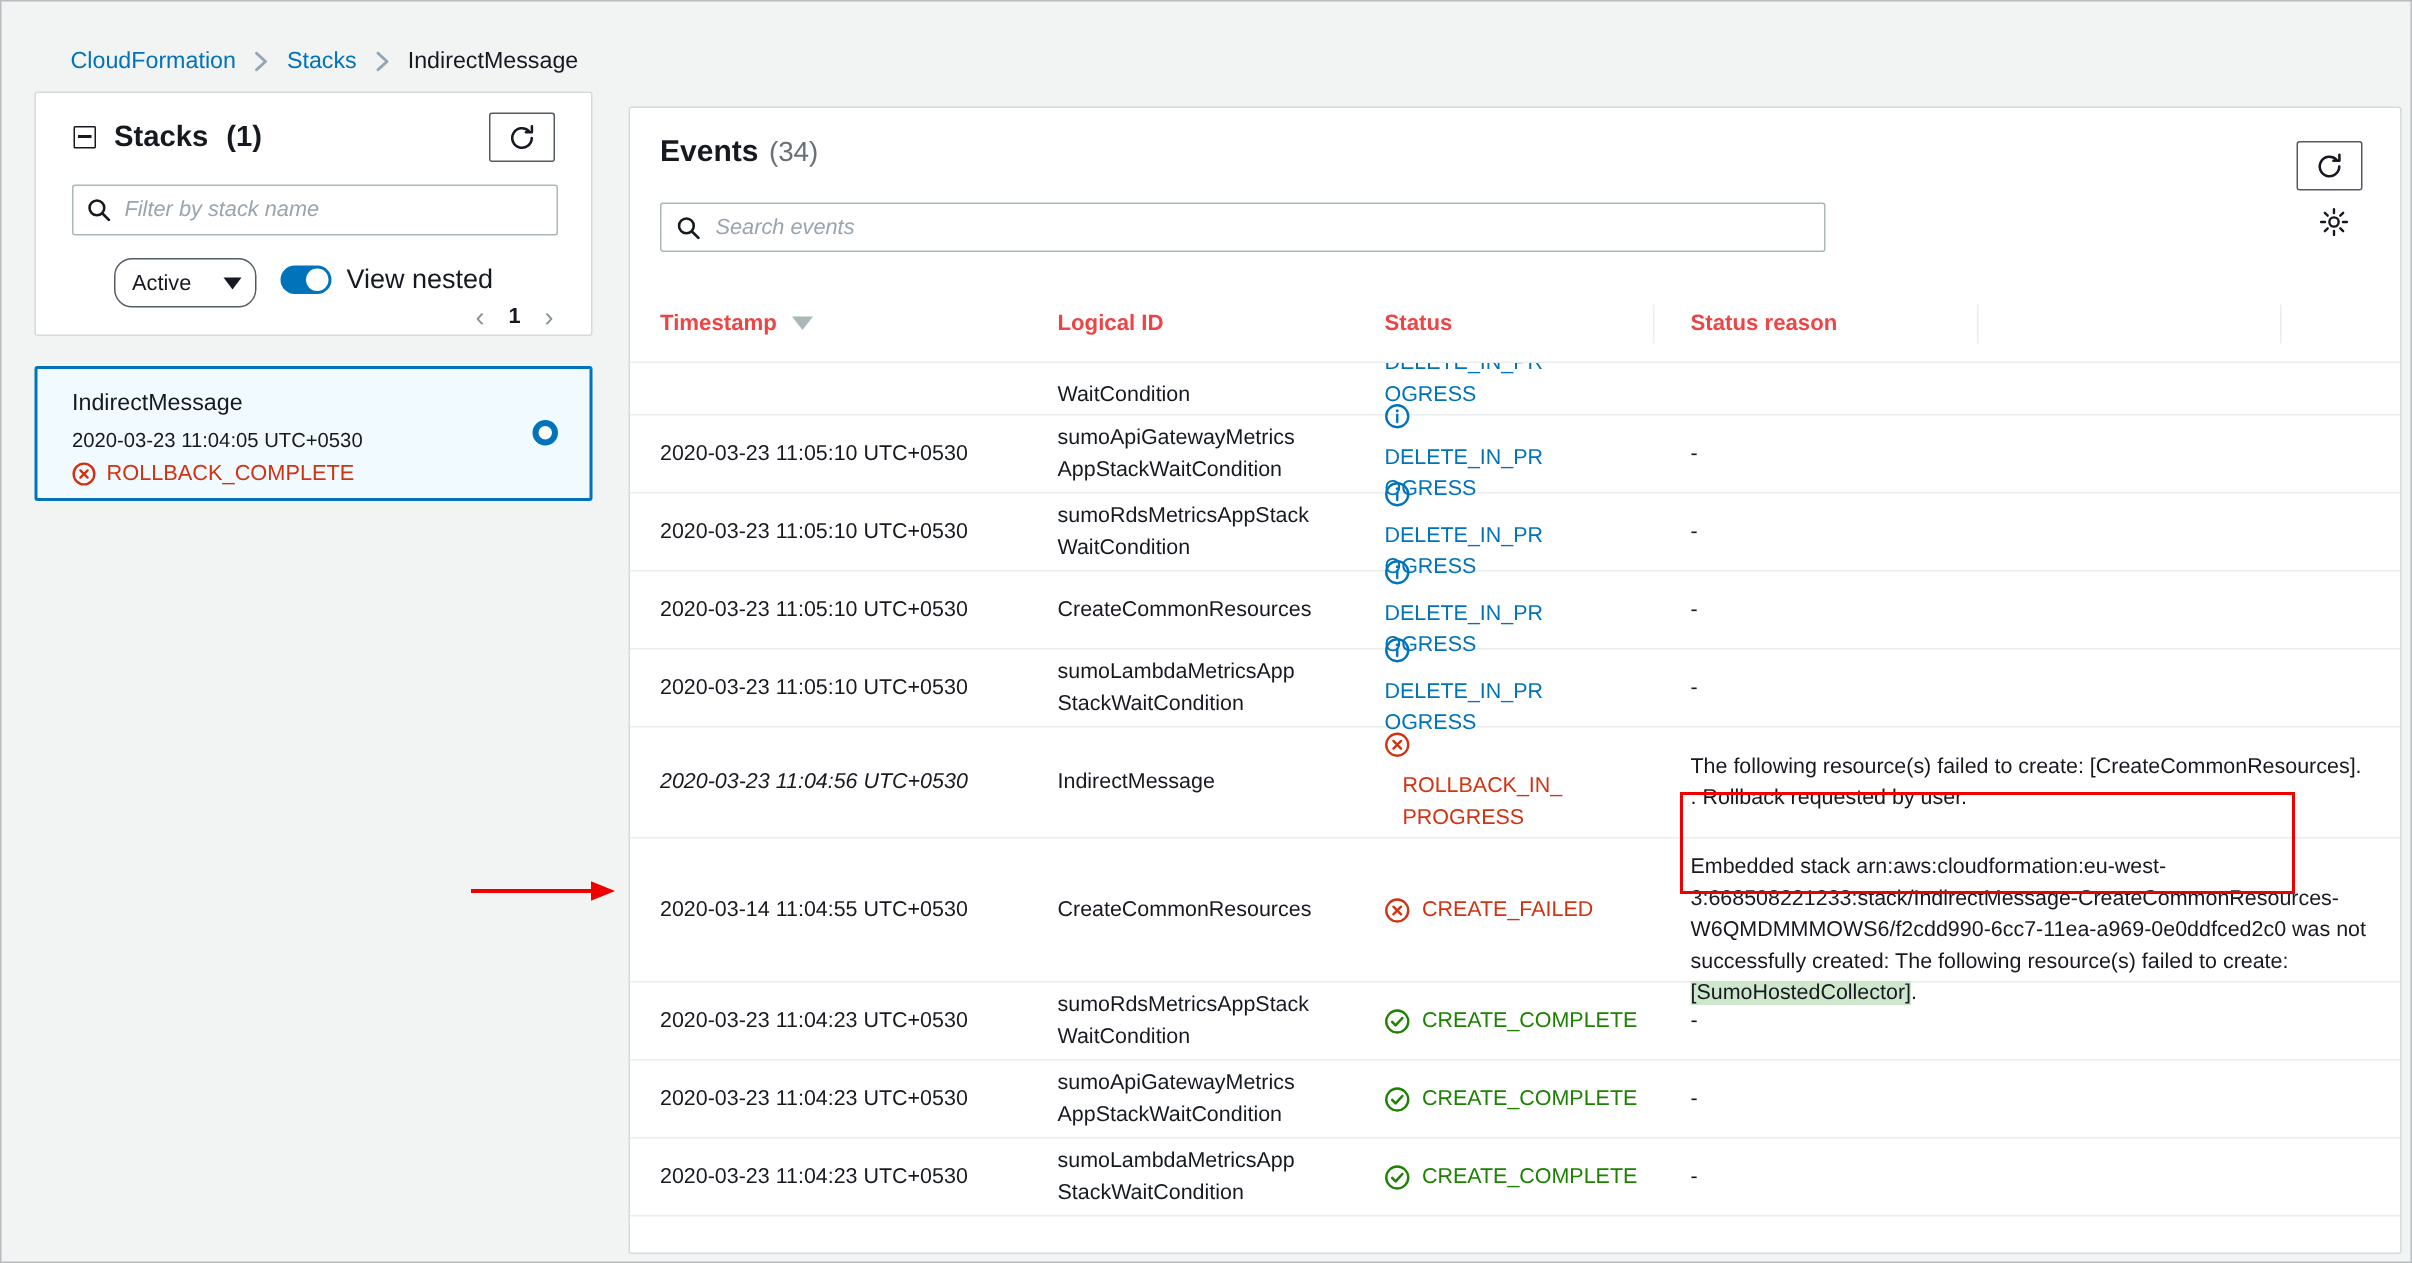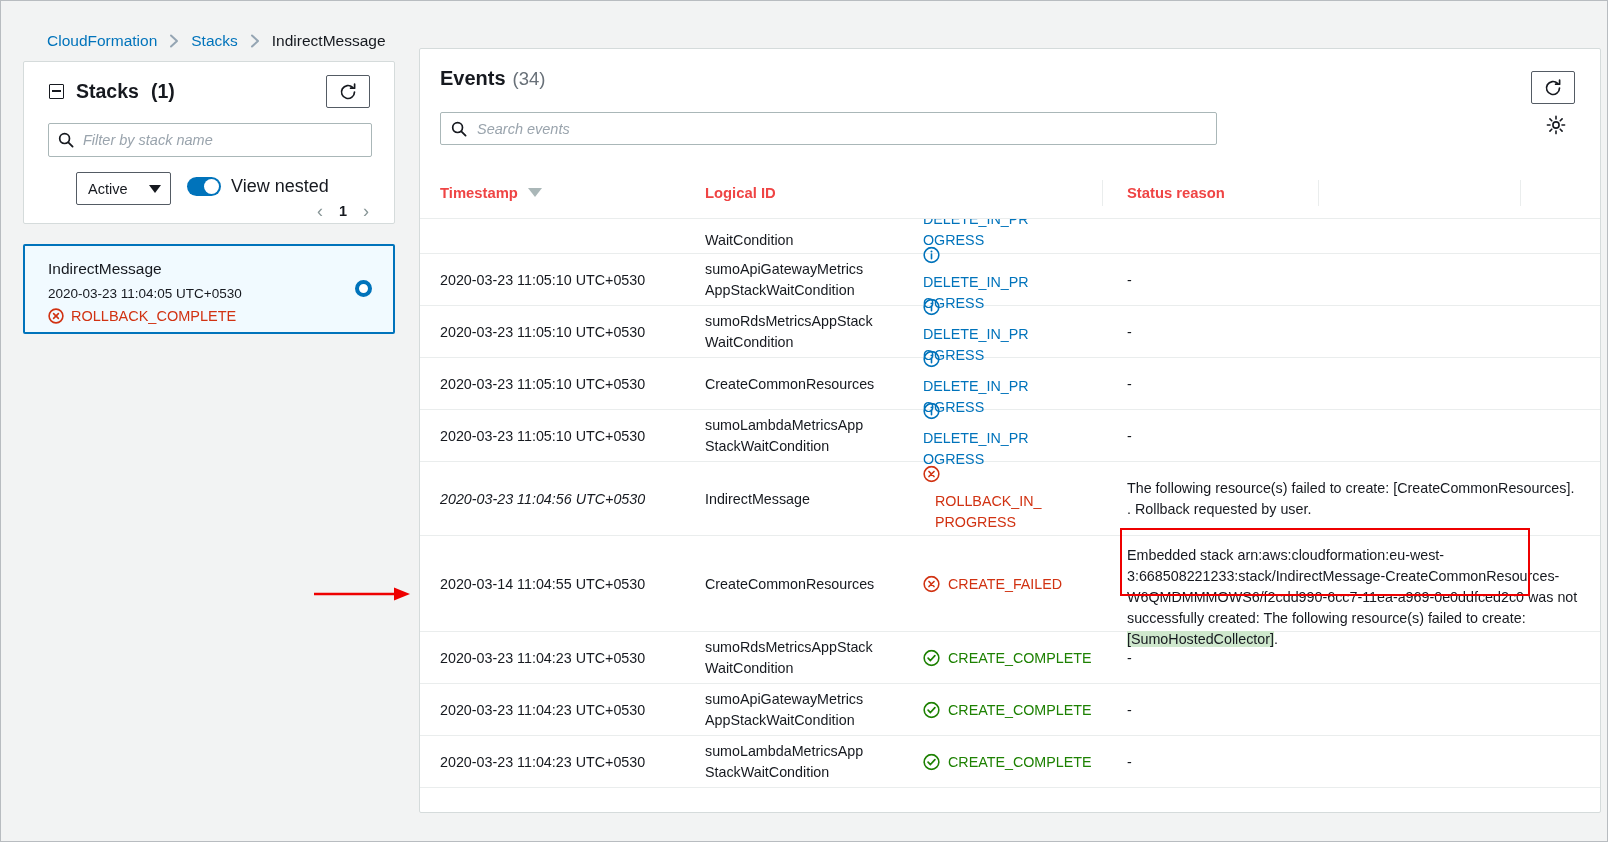--- a/index.html
+++ b/index.html
@@ -138,21 +138,21 @@
   #stack-controls {
     position: absolute;
     left: 24px; top: 110px;
     width: 324px; height: 44px;
   }
   #status-select {
     position: absolute;
     left: 28px; top: 0;
     width: 95px; height: 33px;
     border: 1px solid #545b64;
-    border-radius: 2px;
+    border-radius: 12px;
     background: #fff;
     display: flex;
     align-items: center;
     justify-content: space-between;
     padding: 0 9px 0 11px;
     font-size: 14.5px;
     cursor: pointer;
   }
   .caret-down {
     width: 0; height: 0;
@@ -237,21 +237,21 @@
     right: 21px; top: 34px;
     width: 17px; height: 17px;
     border-radius: 50%;
     border: 4px solid #0073bb;
     background: #ffffff;
   }
 
   
   #events-panel {
     position: absolute;
-    left: 418px; top: 47px;
+    left: 418px; top: 70px;
     width: 1182px; height: 765px;
     background: #ffffff;
     border: 1px solid #d5dbdb;
     border-radius: 2px;
     overflow: hidden;
   }
 
   #events-title {
     position: absolute;
     left: 20px; top: 18px;
@@ -498,20 +498,23 @@
     <div id="events-table-head">
       <div class="th c-ts">
         <span>Timestamp</span>
         <span id="sort-caret"></span>
       </div>
       <div class="th-divider" style="left:682px;"></div>
       <div class="th c-lid">
         <span>Logical ID</span>
       </div>
       <div class="th-divider" style="left:898px;"></div>
+      <div class="th c-st">
+        <span>Status</span>
+      </div>
       <div class="th-divider" style="left:1100px;"></div>
       <div class="th c-sr">
         <span>Status reason</span>
       </div>
     </div>
 
     <div id="events-body">
         <div class="row" style="height: 35px;">
           <div class="cell c-ts" style="bottom: 2px;"></div>
           <div class="cell c-lid" style="bottom: 2px;">

